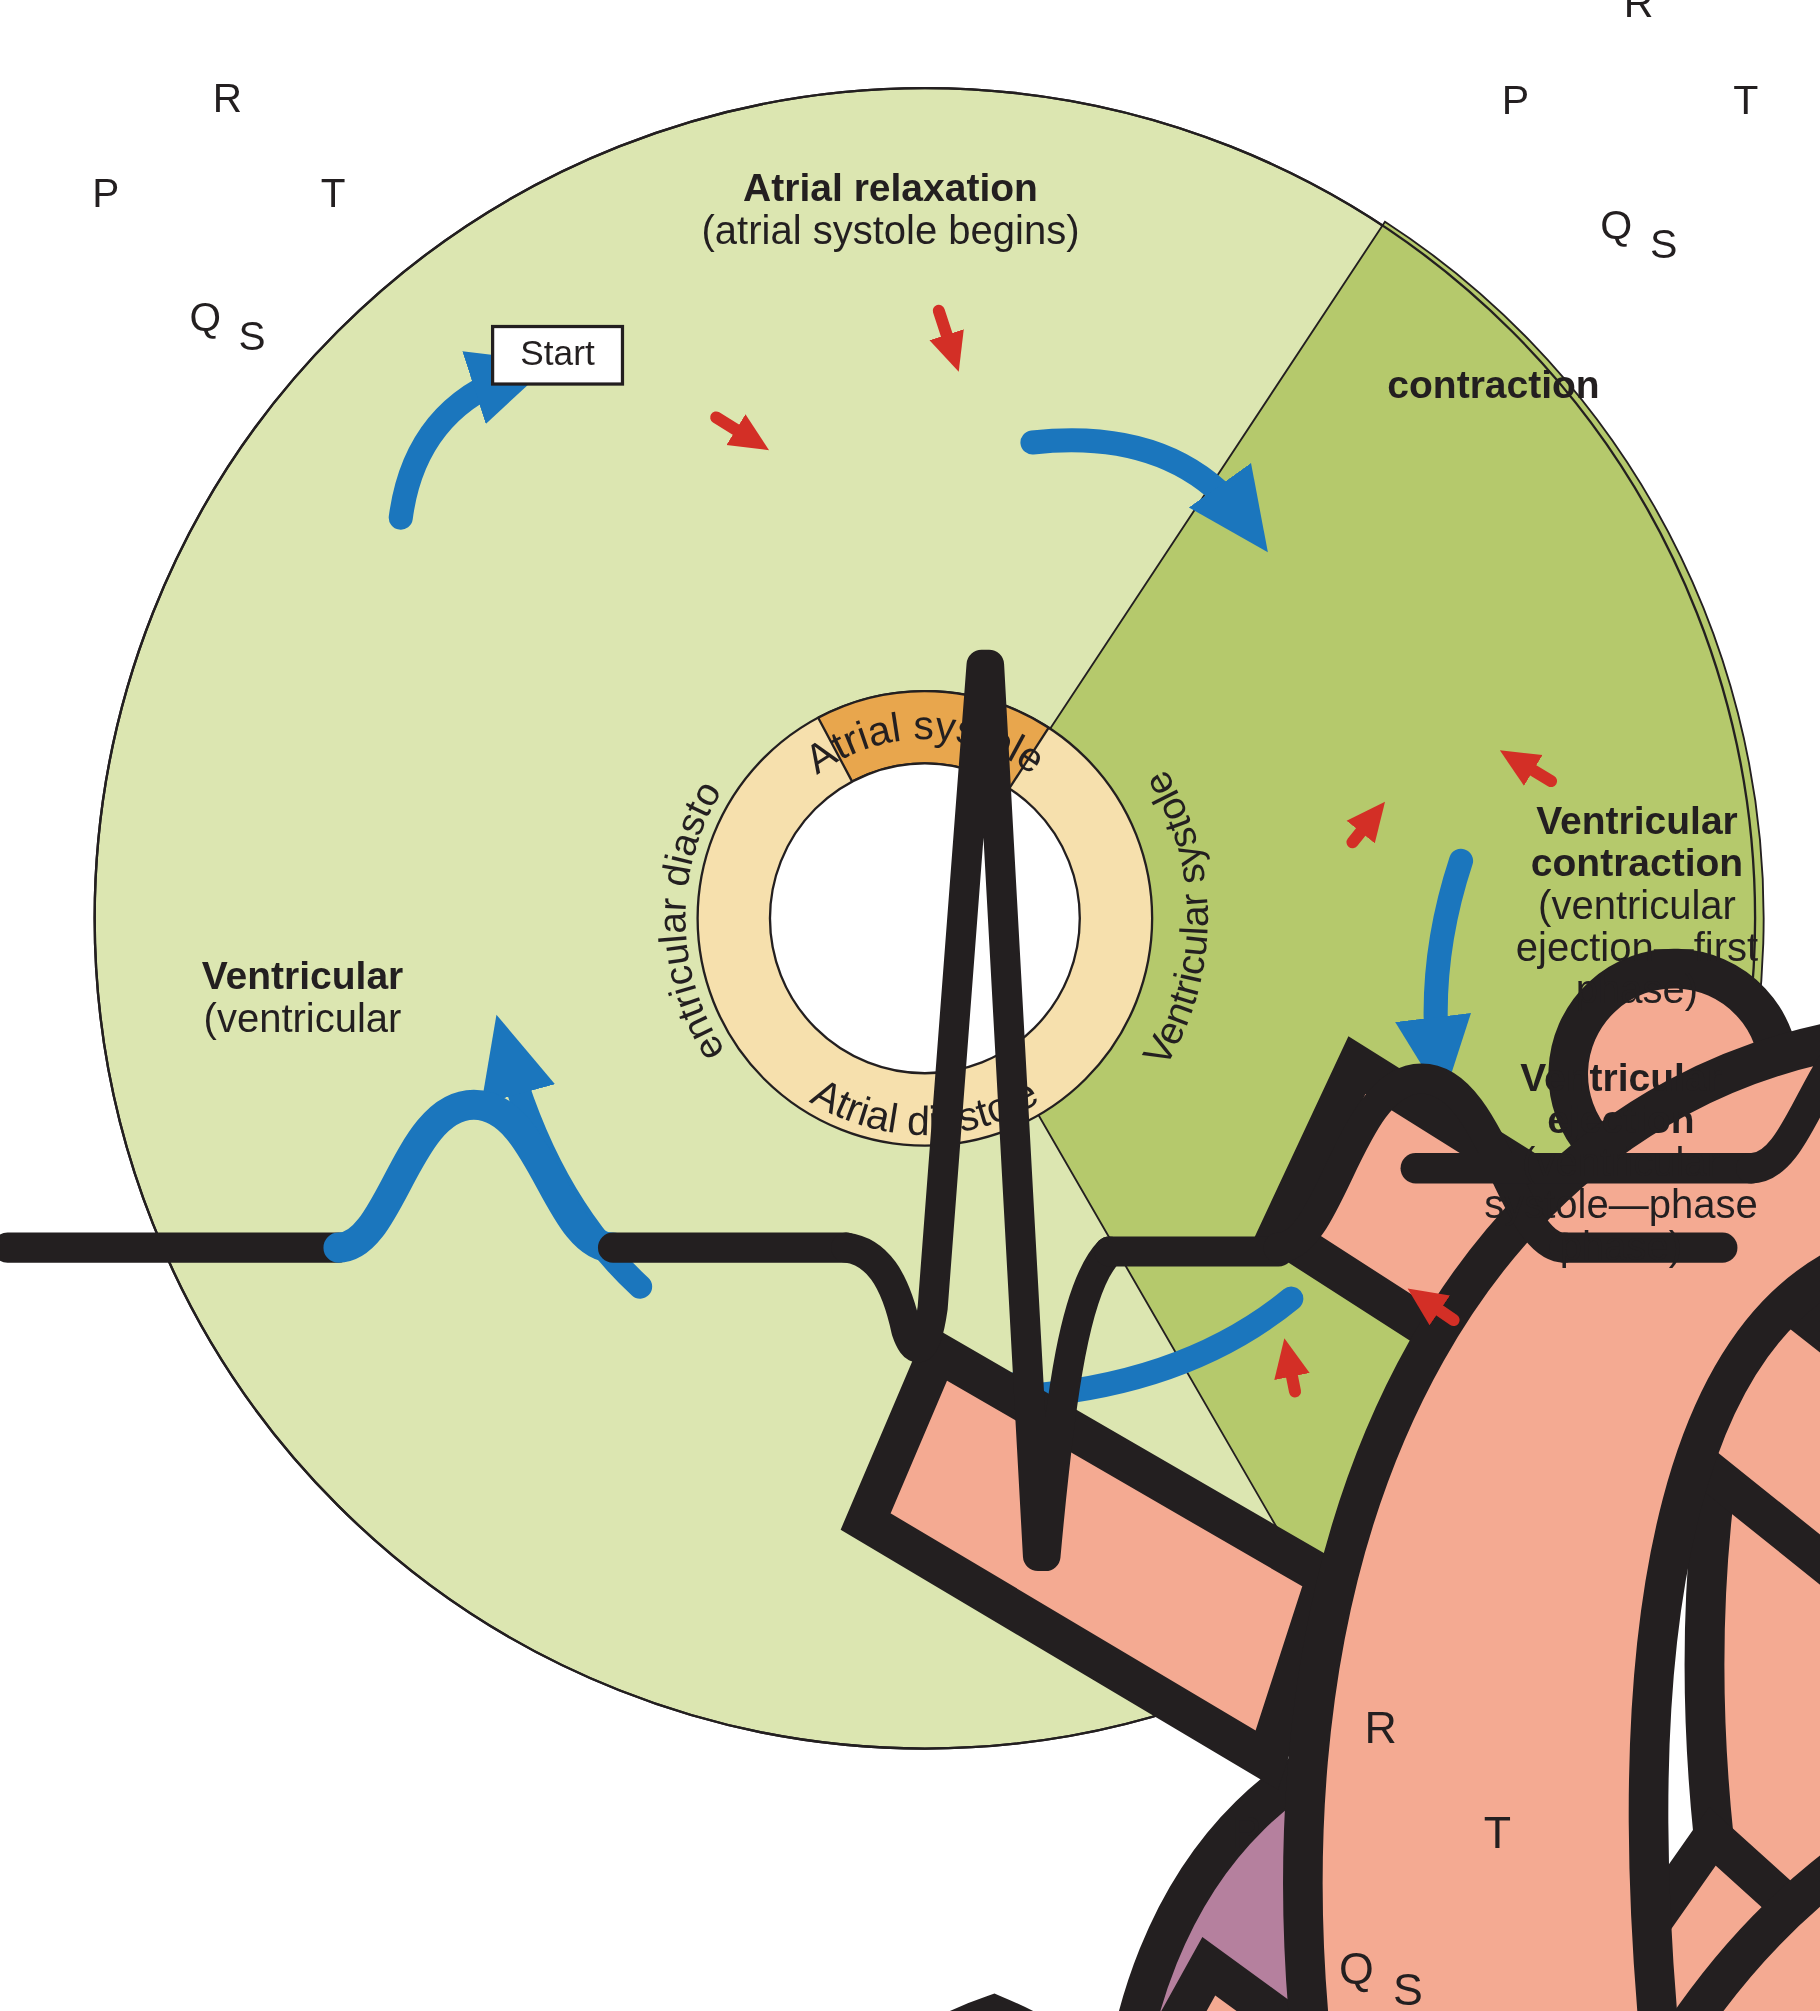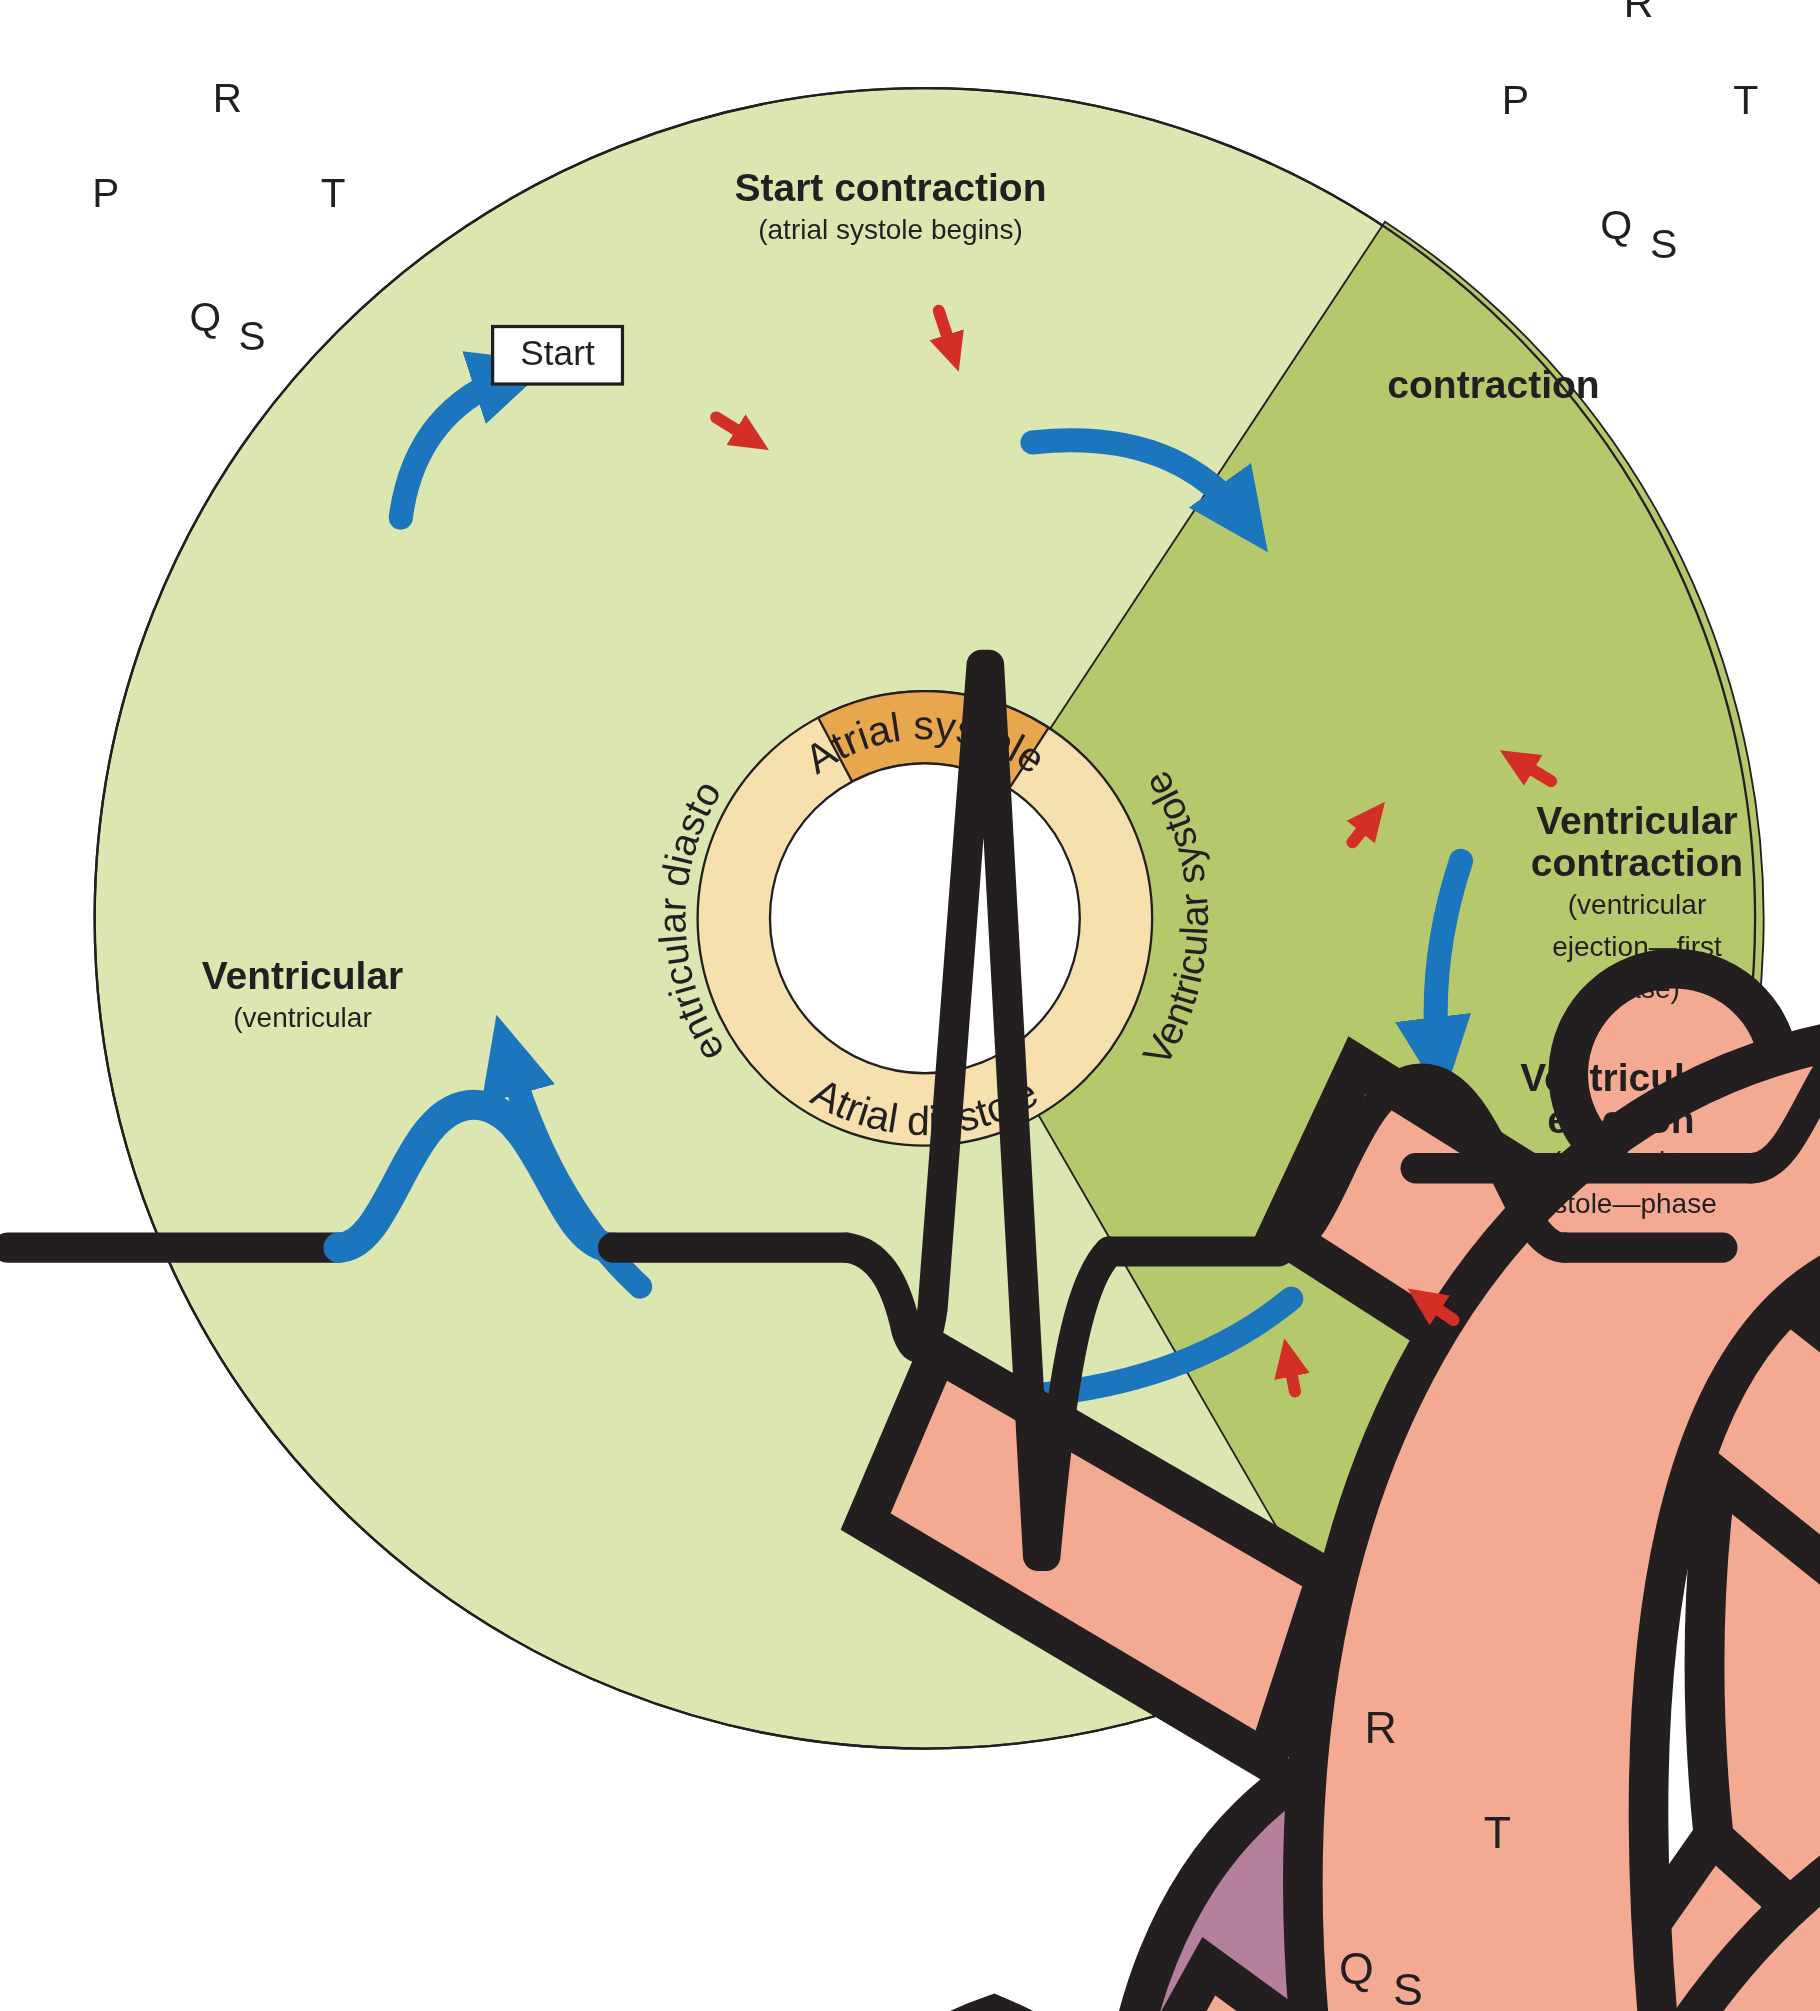--- a/index.html
+++ b/index.html
@@ -3,21 +3,21 @@
 <meta charset="utf-8">
 <style>
   html,body{margin:0;padding:0;background:#fff;}
   .canvas{
     position:relative;width:1821px;height:2012px;background:#fff;
     font-family:"Liberation Sans", sans-serif;color:#231f20;overflow:hidden;
   }
   .scene{position:absolute;left:0;top:0;}
   .stage-label{position:absolute;text-align:center;color:#231f20;}
   .stage-label .b{display:block;font-weight:bold;font-size:39px;line-height:42px;}
-  .stage-label .r{display:block;font-weight:400;font-size:28px;line-height:42px;}
+  .stage-label .r{display:block;font-weight:400;font-size:40px;line-height:42px;}
   
   .ring-text{font-size:44px;fill:#231f20;}
   .side-text{font-size:42px;fill:#231f20;}
   .ecg-letter{font-size:46px;fill:#231f20;}
   .start-text{font-size:38px;fill:#231f20;}
   
   .seg{fill:none;stroke-width:8;stroke-linecap:round;stroke-linejoin:round;}
   .seg-lead,.seg-preq,.seg-st,.seg-tail{stroke:var(--outline,#231f20);}
   .seg-p{stroke:var(--c-p, var(--outline,#231f20));}
   .seg-qrs{stroke:var(--c-qrs, var(--outline,#231f20));}
@@ -146,21 +146,21 @@
       <text class="ecg-letter" x="286" y="322" text-anchor="middle">S</text>
     </g>
 
     <g>
       <rect x="531" y="352" width="140" height="62" fill="#ffffff" stroke="#231f20" stroke-width="3.5"></rect>
       <text class="start-text" x="601" y="394" text-anchor="middle">Start</text>
     </g>
   </svg>
 
   <div class="stage-label" style="left:603px;top:167px;width:575px;">
-    <span class="b">Start contraction</span>
+    <span class="b">Atrial relaxation</span>
     <span class="r">(atrial systole begins)</span>
   </div>
 
   <div class="stage-label" style="left:1308px;top:364px;width:371px;">
     <span class="b">contraction</span>
   </div>
 
   <div class="stage-label" style="left:1470px;top:800px;width:334px;">
     <span class="b">Ventricular</span>
     <span class="b">contraction</span>

